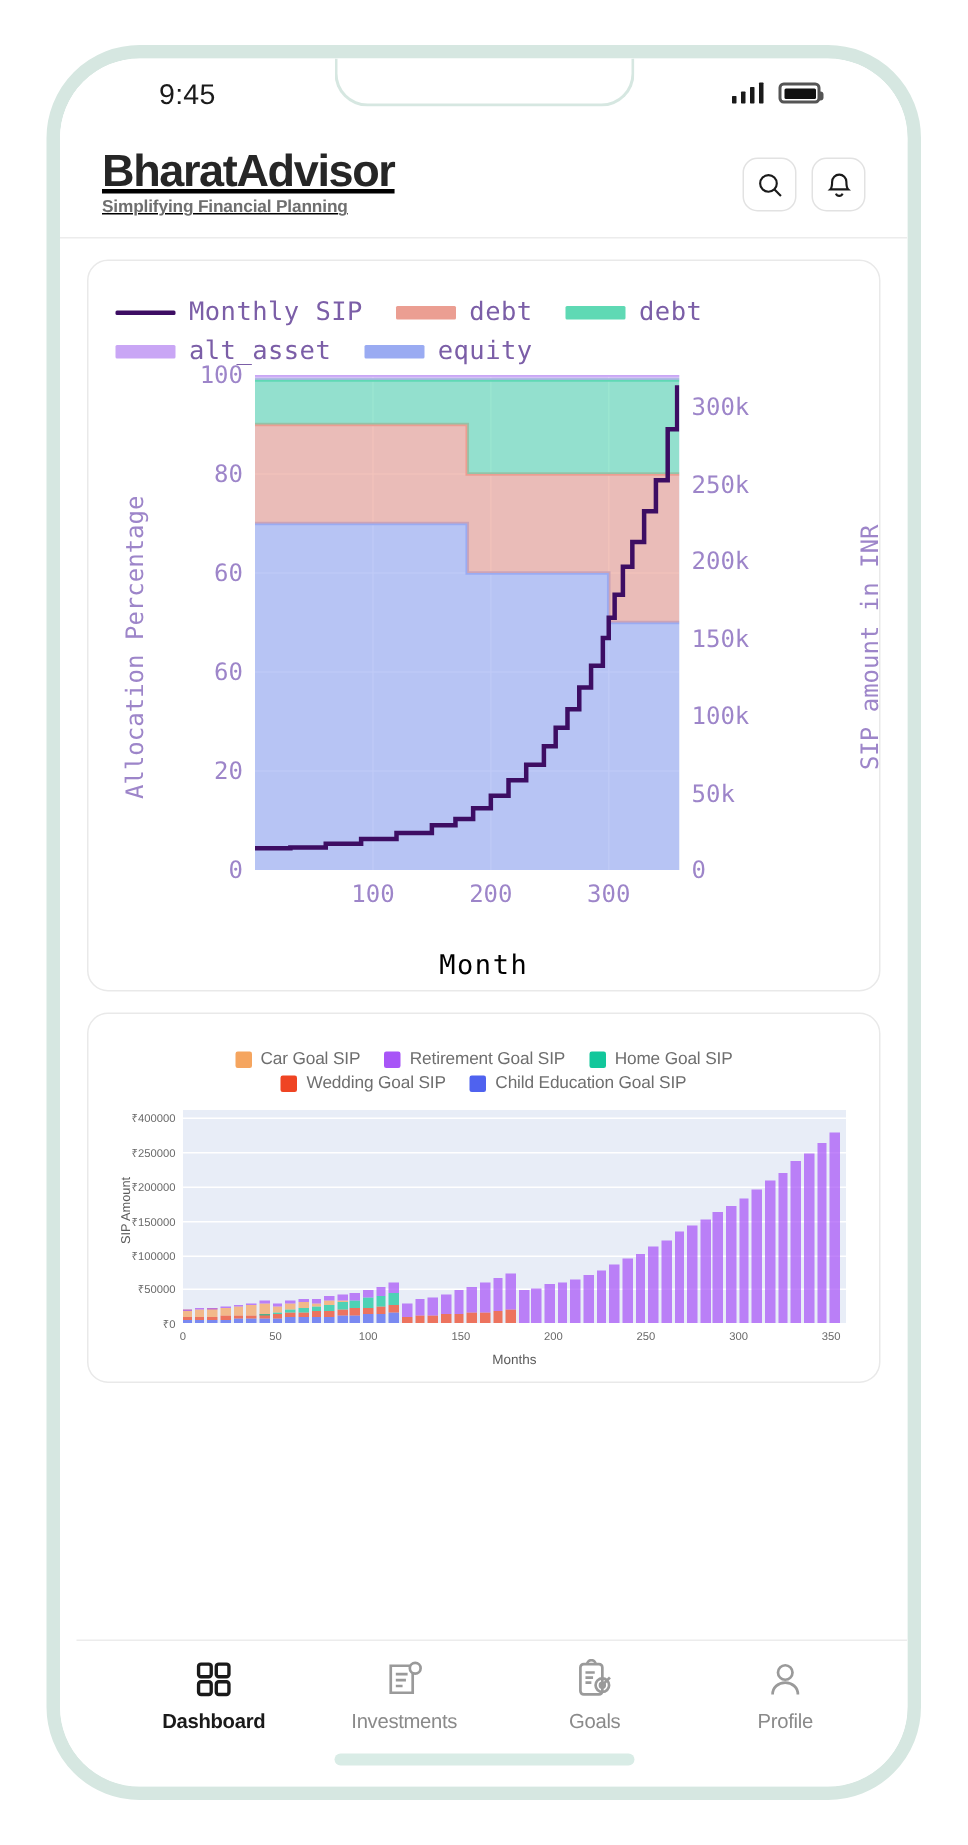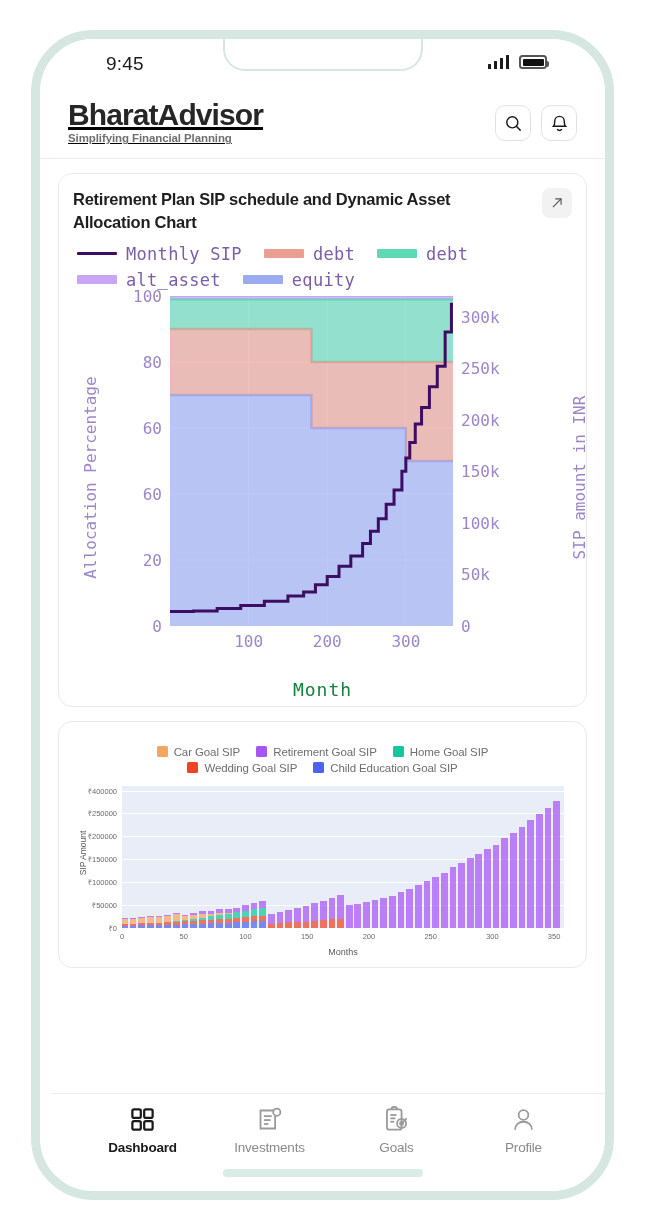--- a/index.html
+++ b/index.html
@@ -200,21 +200,21 @@
     right: -90px; top: 172px;
     transform: rotate(-90deg);
   }
   .c1-xlabel {
     position: absolute;
     left: 0; right: 0;
     bottom: -4px;
     text-align: center;
     font-family: "DejaVu Sans Mono", "Liberation Mono", monospace;
     font-size: 18px;
-    color: #15803d;
+    color: #000000;
     letter-spacing: 1px;
   }
   .c1-plot {
     position: absolute;
     left: 97px; top: 0;
     width: 283px; height: 330px;
     background: #e8edf7;
     overflow: hidden;
   }
   .c1-tick {
@@ -362,29 +362,20 @@
           <path d="M6 9a6 6 0 0112 0c0 5 1.6 6.5 1.6 6.5H4.4S6 14 6 9z"></path>
           <path d="M9.2 19a3 3 0 005.6 0"></path>
         </svg>
       </div>
     </div>
   </div>
 
   <div class="content">
 
     <div class="card">
-      <div class="card-head">
-        <div class="card-title">Retirement Plan SIP schedule and Dynamic Asset Allocation Chart</div>
-        <div class="expand-btn">
-          <svg width="14" height="14" viewBox="0 0 24 24" fill="none" stroke="#555" stroke-width="2">
-            <line x1="5" y1="19" x2="19" y2="5"></line>
-                <polyline points="9,5 19,5 19,15"></polyline>
-          </svg>
-        </div>
-      </div>
 
       <div class="chart1-legend" id="c1legend">
             <div class="lg-item">
               <div class="lg-swatch line" style="background: rgb(61, 13, 99);"></div>
               <div class="lg-label">Monthly SIP</div>
             </div>
             <div class="lg-item">
               <div class="lg-swatch" style="background: rgb(235, 158, 146);"></div>
               <div class="lg-label">debt</div>
             </div>

